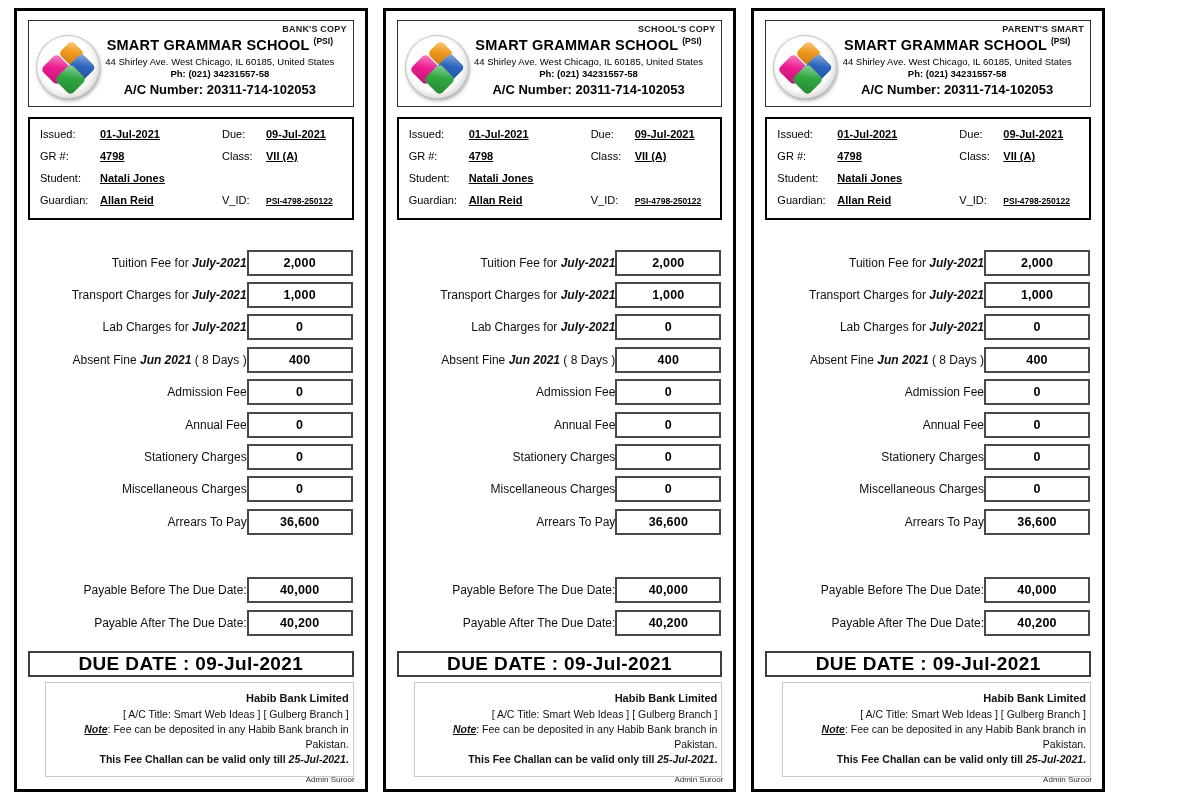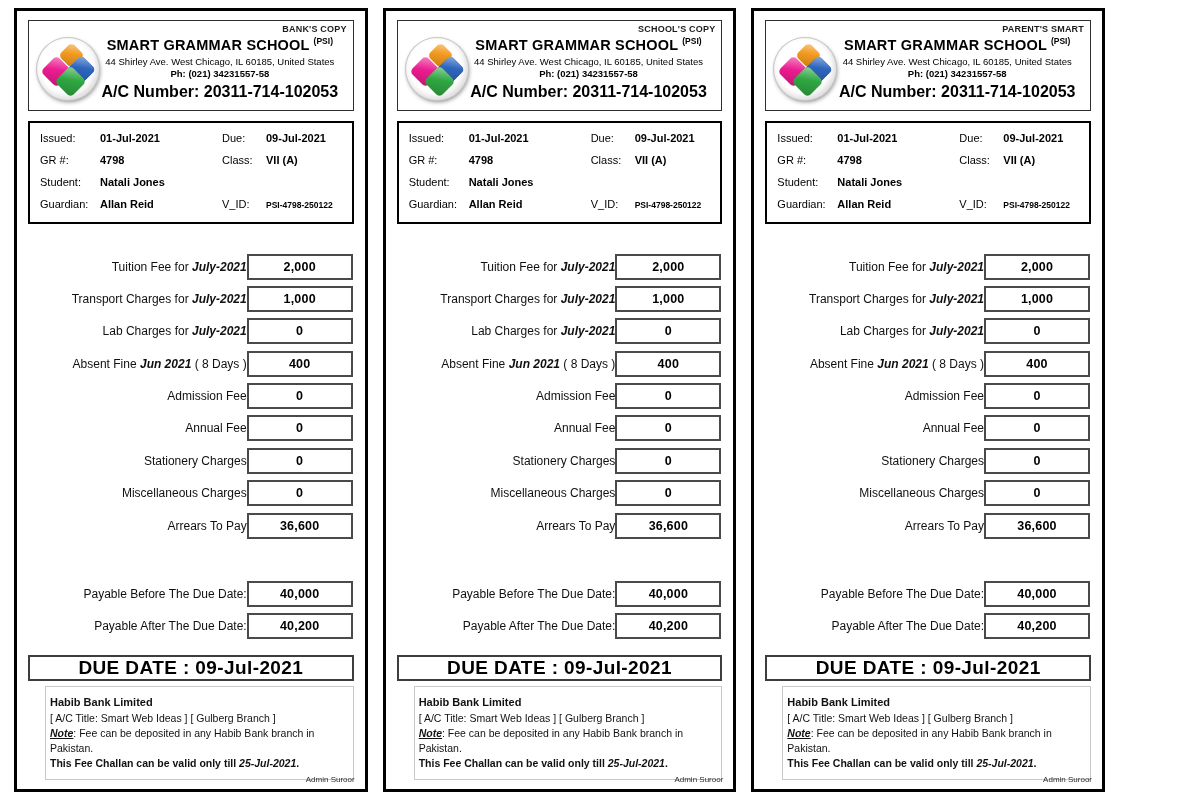--- a/index.html
+++ b/index.html
@@ -30,26 +30,26 @@
   }
   .p-top    { left:25px; top:8px;  width:19px; height:19px; z-index:1; }
   .p-left   { left:8px;  top:22px; width:23px; height:23px; z-index:2; }
   .p-right  { left:34px; top:21px; width:21px; height:21px; z-index:2; }
   .p-bottom { left:22px; top:32px; width:23px; height:23px; z-index:3; }
   .header-text { flex:1 1 auto; text-align:center; line-height:1.3; padding-right:4px; }
   .school-name { font-size:14.5px; font-weight:600; letter-spacing:.2px; white-space:nowrap; }
   .school-tag { font-size:8.5px; font-weight:600; vertical-align:6px; letter-spacing:0; }
   .addr { font-size:9.5px; font-weight:400; margin-top:1px; }
   .phone { font-size:9.5px; font-weight:600; }
-  .account { font-size:16px; font-weight:800; margin-top:1px; }
+  .account { font-size:13px; font-weight:800; margin-top:1px; }
 
   
   .info-box { border:2px solid #000; margin-top:10px; padding:4px 10px 6px; }
   .info-row { display:grid; grid-template-columns:60px 122px 44px 1fr; font-size:11px; line-height:22px; align-items:baseline; }
-  .i-value { font-weight:bold; }
+  .i-value { font-weight:bold;text-decoration:underline; }
   .small-val { font-size:8.5px; }
 
   
   .fee-rows { margin-top:26px; }
   .fee-row { display:flex; justify-content:flex-end; align-items:center; height:32.4px; padding:0 1px; }
   .fee-label { font-size:12px; color:#101010; }
   .em { font-weight:bold; font-style:italic; }
   .value-box {
     width:106px; height:26px; box-sizing:border-box; border:2px solid #4a4a4a; background:#fff;
     display:flex; align-items:center; justify-content:center;
@@ -61,21 +61,21 @@
   .payable-rows { margin-top:15px; }
   .due-box {
     border:2px solid #3d3d3d; height:45px; margin-top:12px;
     display:flex; align-items:center; justify-content:center;
     font-size:19px; font-weight:800; letter-spacing:.4px;
   }
 
   
   .footer-box {
     border:1px solid #c9c9c9; margin-top:5px; flex:1 1 auto;
-    text-align:left; padding:8px 4px; font-size:10.5px; line-height:1.45; color:#111;margin-left:17px;
+    text-align:right; padding:8px 4px; font-size:10.5px; line-height:1.45; color:#111;margin-left:17px;
   }
   .bank-name { font-weight:bold; font-size:11px; }
   .note-label { font-weight:bold; font-style:italic;text-decoration:underline; }
   .validity { font-weight:bold; }
   .validity-date { font-style:italic; }
   .admin { position:absolute; right:10px; bottom:5px; font-size:8px; color:#2b2b2b;margin-top:37px; }
 </style>
 </head>
 <body>
 

